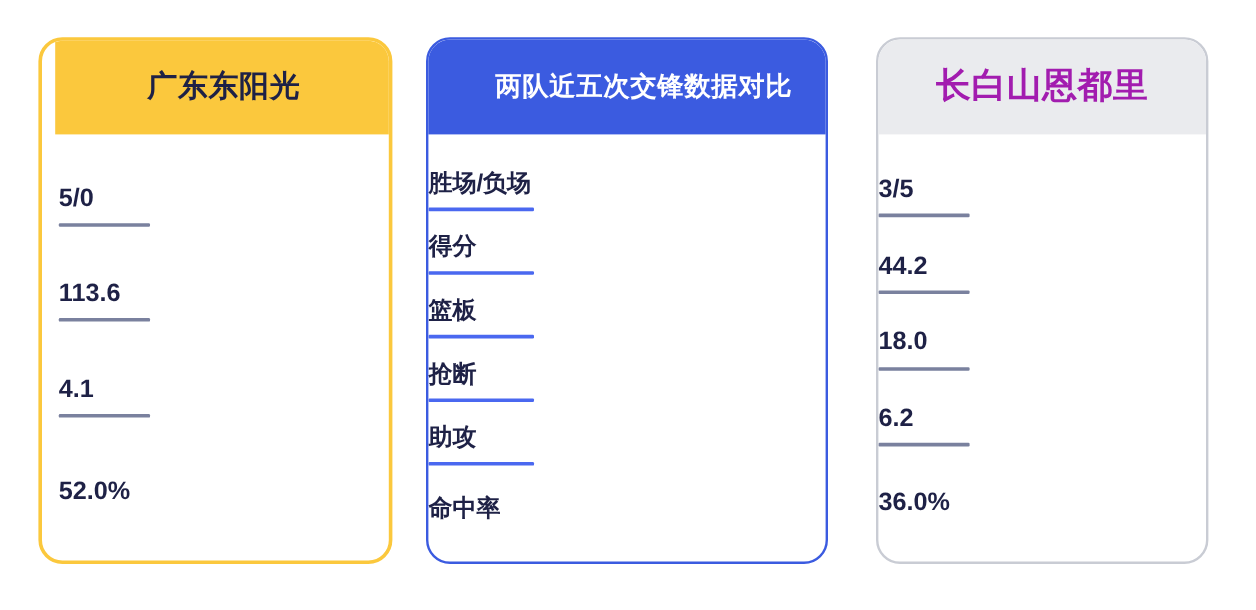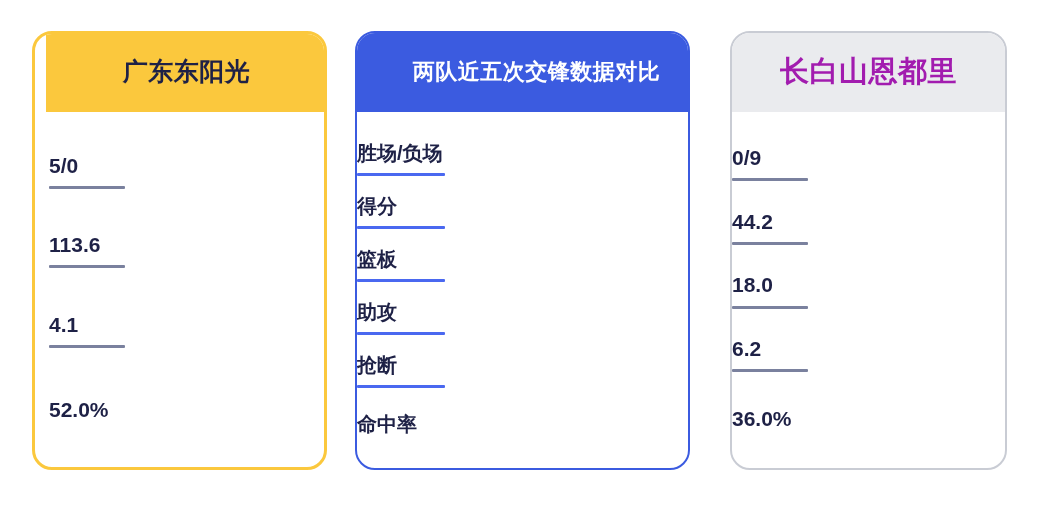--- a/index.html
+++ b/index.html
@@ -160,39 +160,39 @@
       </div>
       <div class="stat-row">
         <div class="stat-value">得分</div>
         <div class="rule"></div>
       </div>
       <div class="stat-row">
         <div class="stat-value">篮板</div>
         <div class="rule"></div>
       </div>
       <div class="stat-row">
+        <div class="stat-value">抢断</div>
+        <div class="rule"></div>
+      </div>
+      <div class="stat-row">
         <div class="stat-value">助攻</div>
-        <div class="rule"></div>
-      </div>
-      <div class="stat-row">
-        <div class="stat-value">抢断</div>
         <div class="rule"></div>
       </div>
       <div class="stat-row">
         <div class="stat-value">命中率</div>
         <div class="rule hidden"></div>
       </div>
     </div>
   </div>
 
   <div class="card" id="card-right">
     <div class="card-header">长白山恩都里</div>
     <div class="card-body">
       <div class="stat-row">
-        <div class="stat-value">0/9</div>
+        <div class="stat-value">3/5</div>
         <div class="rule"></div>
       </div>
       <div class="stat-row">
         <div class="stat-value">44.2</div>
         <div class="rule"></div>
       </div>
       <div class="stat-row">
         <div class="stat-value">18.0</div>
         <div class="rule"></div>
       </div>

